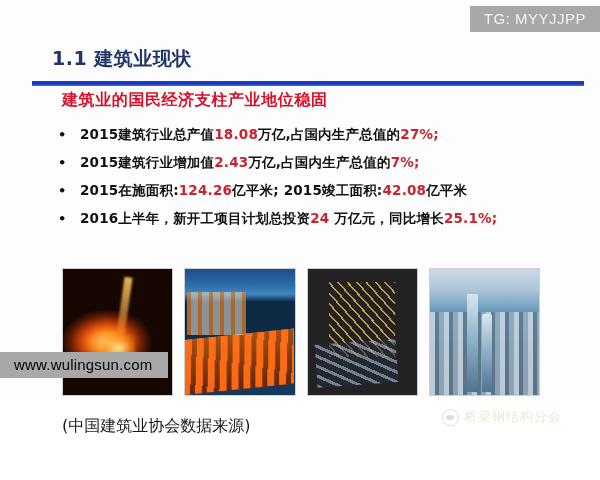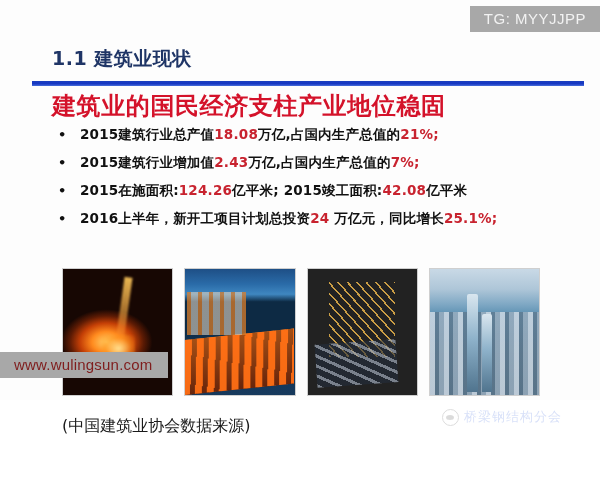--- a/index.html
+++ b/index.html
@@ -55,23 +55,23 @@
     left: 32px;
     top: 81px;
     width: 552px;
     height: 5px;
     background: linear-gradient(to bottom, #1b3fbe 0%, #1637c4 55%, #4a6fd8 100%);
   }
 
   
   .red-heading {
     position: absolute;
-    left: 52px;
+    left: 62px;
     top: 90px;
-    font-size: 24px;
+    font-size: 16px;
     font-weight: bold;
     color: #d4122a;
     letter-spacing: 0.6px;
     white-space: nowrap;
     font-family: Liberation Mono, monospace;
   }
 
   
   .bullets {
     position: absolute;
@@ -252,21 +252,21 @@
 
   
   .org-watermark {
     position: absolute;
     right: 38px;
     top: 408px;
     display: flex;
     align-items: center;
     gap: 5px;
     opacity: 0.17;
-    color: #1d4ed8;
+    color: #a16207;
     white-space: nowrap;
   }
   .org-logo {
     width: 15px; height: 15px;
     border-radius: 50%;
     border: 1.4px solid #333;
     position: relative;
     flex: 0 0 15px;
   }
   .org-logo::after {
@@ -282,21 +282,21 @@
     letter-spacing: 1px;
     font-family: "DejaVu Serif", "Liberation Serif", serif;
   }
 
   
   .url-watermark {
     position: absolute;
     left: 0;
     bottom: 22px;
     background: #a8a8a8;
-    color: #7f1d1d;
+    color: #000000;
     font-size: 15px;
     padding: 4px 16px 5px 14px;
     font-family: "Liberation Sans", sans-serif;
     letter-spacing: 0.2px;
     white-space: nowrap;
   }
 </style>
 </head>
 <body>
 
@@ -305,21 +305,21 @@
   <div class="tg-watermark">TG: MYYJJPP</div>
 
   <div class="section-title">1.1 建筑业现状</div>
   <div class="title-rule"></div>
 
   <div class="red-heading">建筑业的国民经济支柱产业地位稳固</div>
 
   <div class="bullets">
       <div class="bullet-row">
         <span class="bullet-dot">•</span>
-        <span class="bullet-text"><span>2015建筑行业总产值</span><span class="hl">18.08</span><span>万亿,占国内生产总值的</span><span class="hl">21%</span><span class="hl">;</span></span>
+        <span class="bullet-text"><span>2015建筑行业总产值</span><span class="hl">18.08</span><span>万亿,占国内生产总值的</span><span class="hl">27%</span><span class="hl">;</span></span>
       </div>
       <div class="bullet-row">
         <span class="bullet-dot">•</span>
         <span class="bullet-text"><span>2015建筑行业增加值</span><span class="hl">2.43</span><span>万亿,占国内生产总值的</span><span class="hl">7%</span><span class="hl">;</span></span>
       </div>
       <div class="bullet-row">
         <span class="bullet-dot">•</span>
         <span class="bullet-text"><span>2015在施面积:</span><span class="hl">124.26</span><span>亿平米; 2015竣工面积:</span><span class="hl">42.08</span><span>亿平米</span></span>
       </div>
       <div class="bullet-row">

